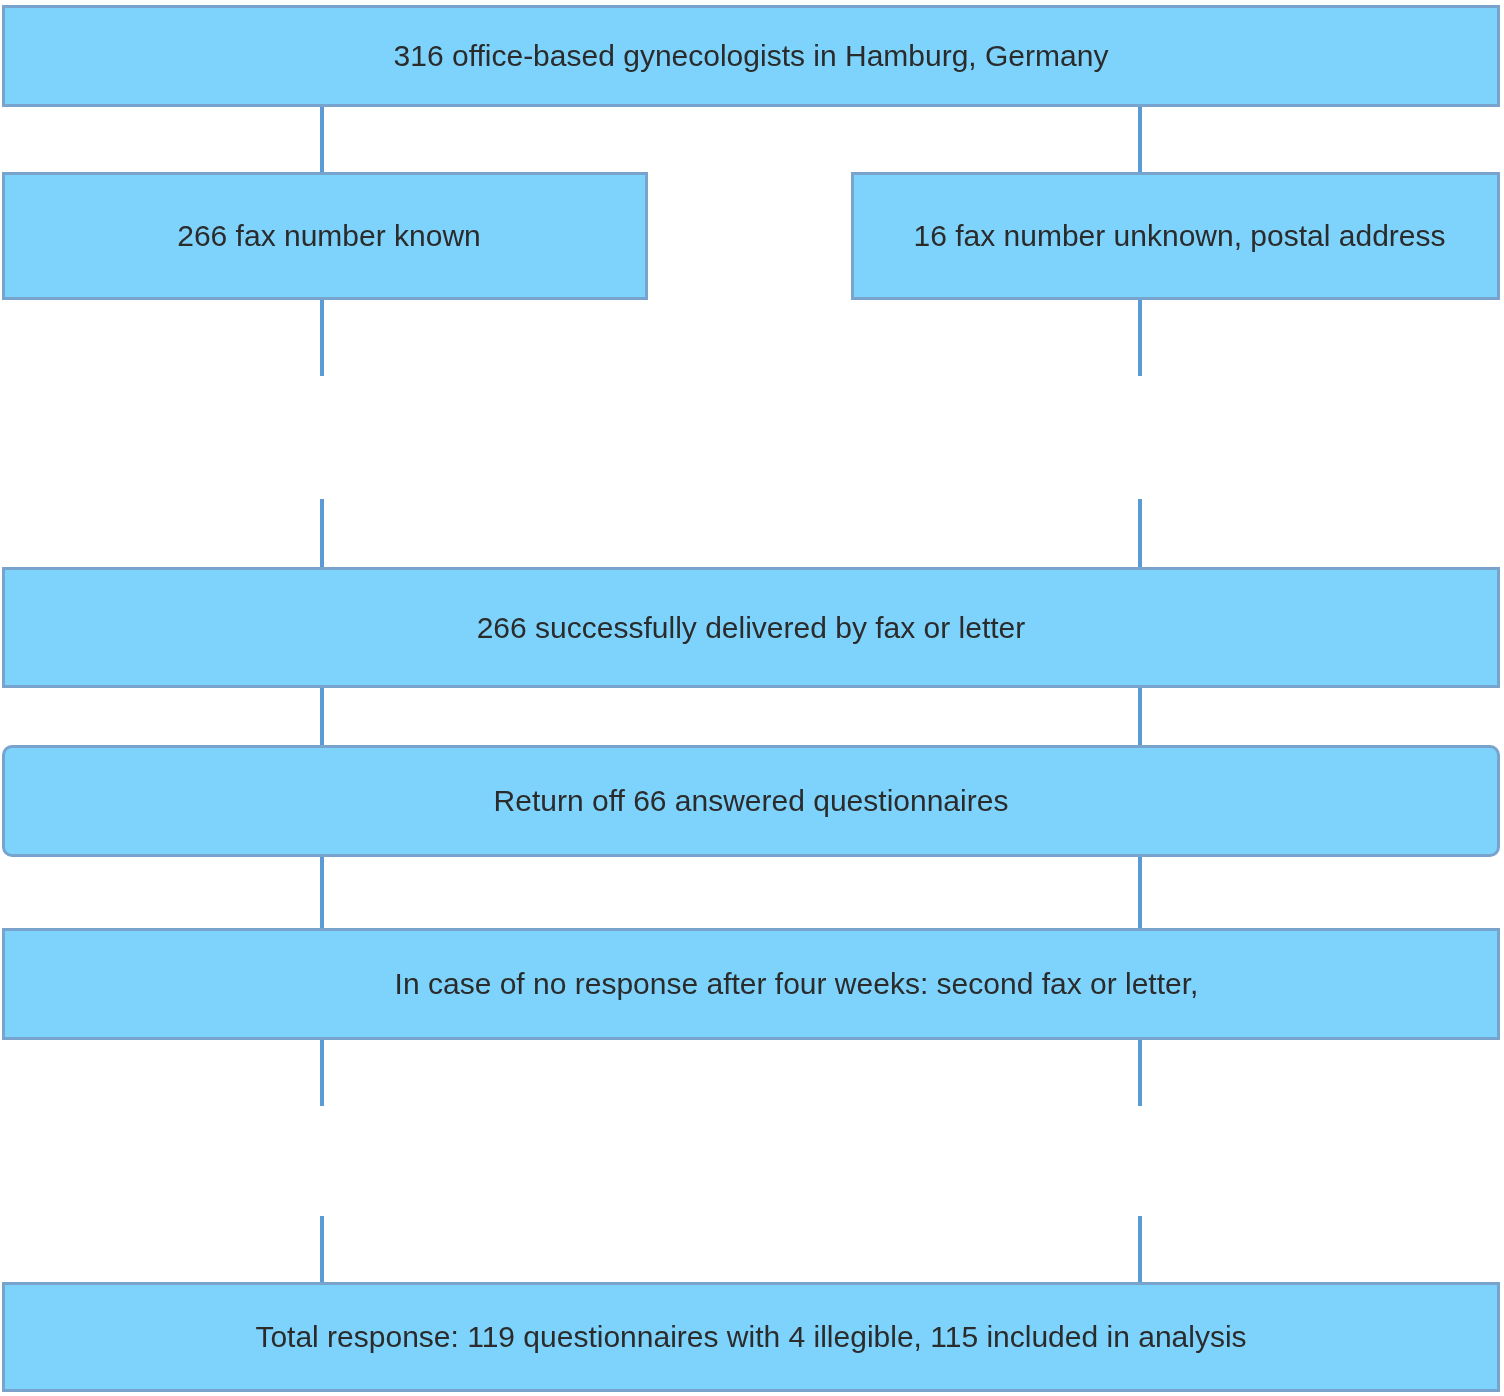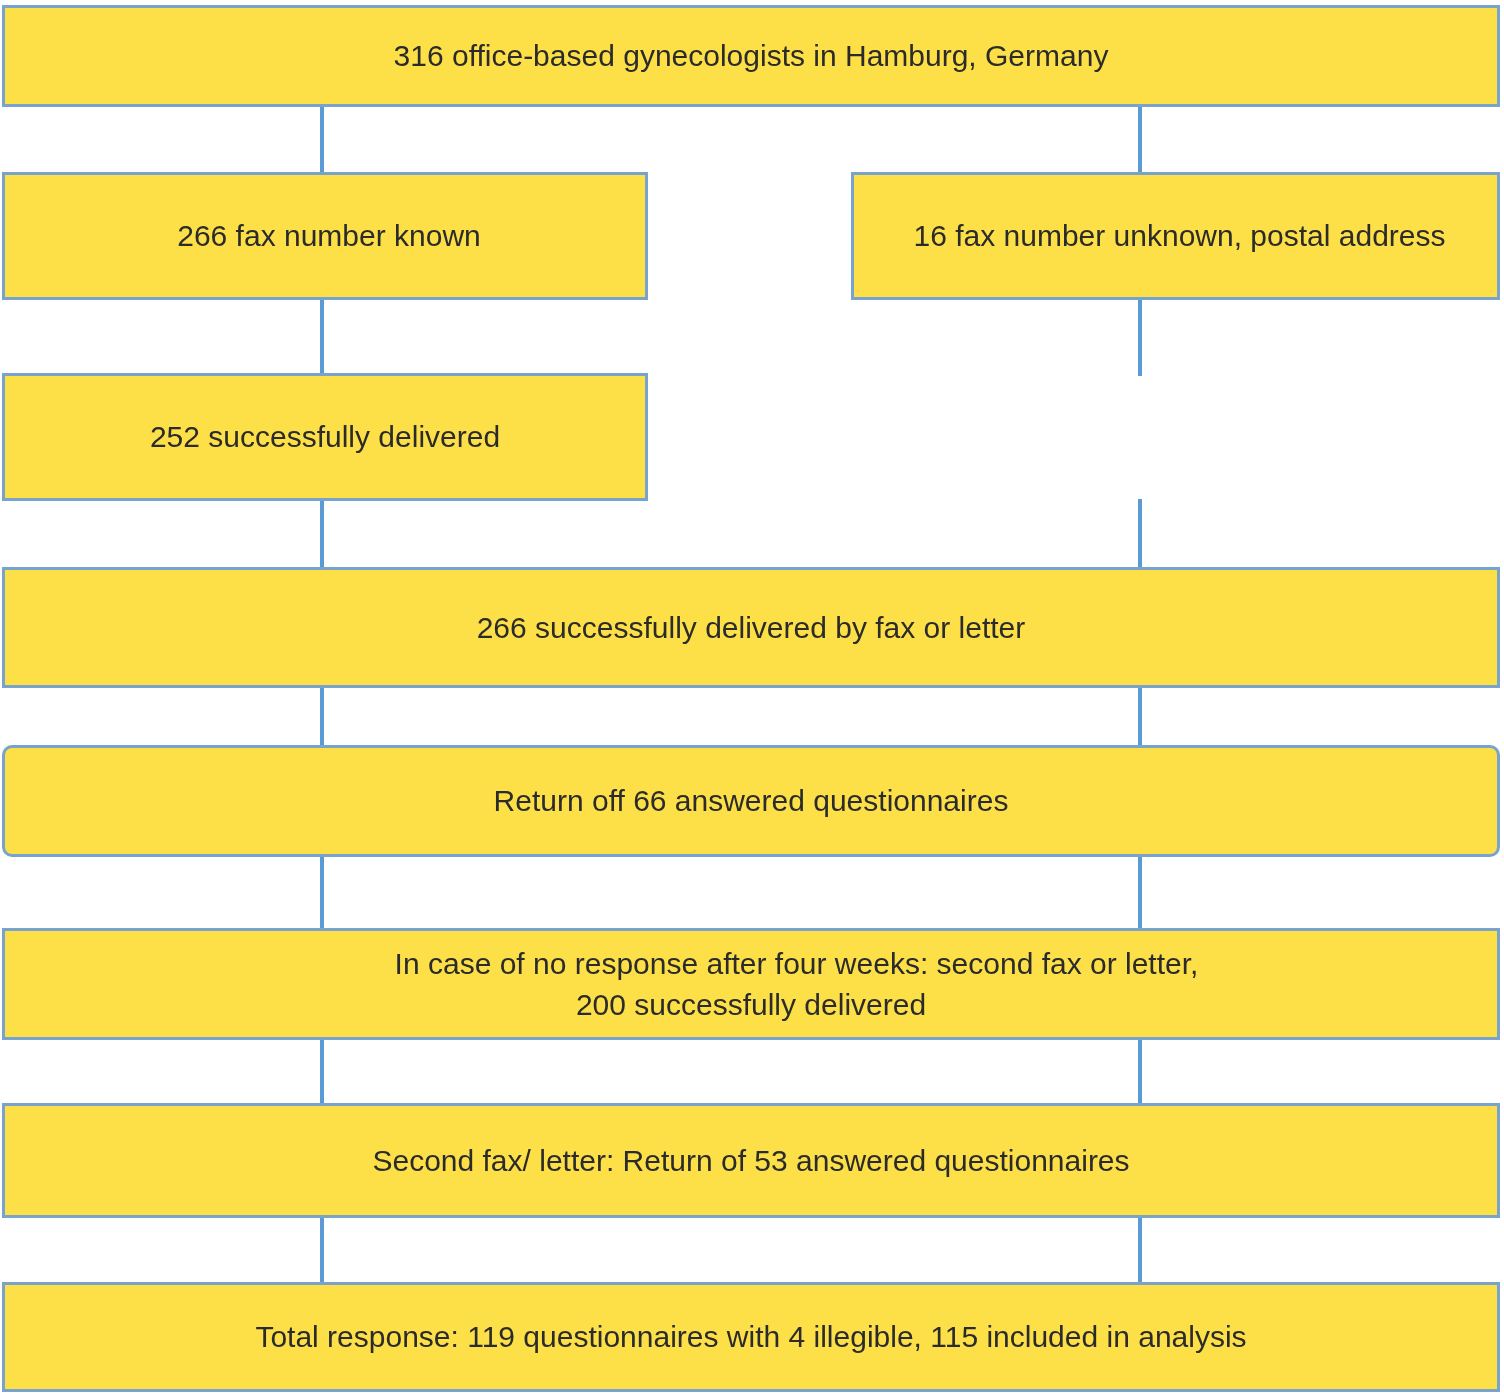--- a/index.html
+++ b/index.html
@@ -13,21 +13,21 @@
     height: 1396px;
     background: var(--background, #ffffff);
     font-family: "Liberation Sans", sans-serif;
     color: var(--text, #2b2b2b);
     overflow: hidden;
   }
   .box {
     position: absolute;
     box-sizing: border-box;
     border: 3px solid var(--border, #78a3cd);
-    background: #fde047;
+    background: #7dd3fc;
     display: flex;
     flex-direction: column;
     align-items: center;
     justify-content: center;
     text-align: center;
     font-size: 30px;
     line-height: 1.38;
     z-index: 2;
   }
   .box .line { width: 100%; }
@@ -68,40 +68,33 @@
     <div class="line">316 office-based gynecologists in Hamburg, Germany</div>
   </div>
 
   <div class="box left r2">
     <div class="line">266 fax number known</div>
   </div>
   <div class="box right r2">
     <div class="line">16 fax number unknown, postal address</div>
   </div>
 
-  <div class="box left r3">
-    <div class="line">252 successfully delivered</div>
-  </div>
 
   <div class="box full r4">
     <div class="line">266 successfully delivered by fax or letter</div>
   </div>
 
   <div class="box full r5">
     <div class="line">Return off 66 answered questionnaires</div>
   </div>
 
   <div class="box full r6">
     <div class="line indent-first">In case of no response after four weeks: second fax or letter,</div>
-    <div class="line">200 successfully delivered</div>
   </div>
 
-  <div class="box full r7">
-    <div class="line">Second fax/ letter: Return of 53 answered questionnaires</div>
-  </div>
 
   <div class="box full r8">
     <div class="line">Total response: 119 questionnaires with 4 illegible, 115 included in analysis</div>
   </div>
 
   <div class="connector cx-left g1"></div>
   <div class="connector cx-right g1"></div>
   <div class="connector cx-left g2"></div>
   <div class="connector cx-right g2"></div>
   <div class="connector cx-left g3"></div>

